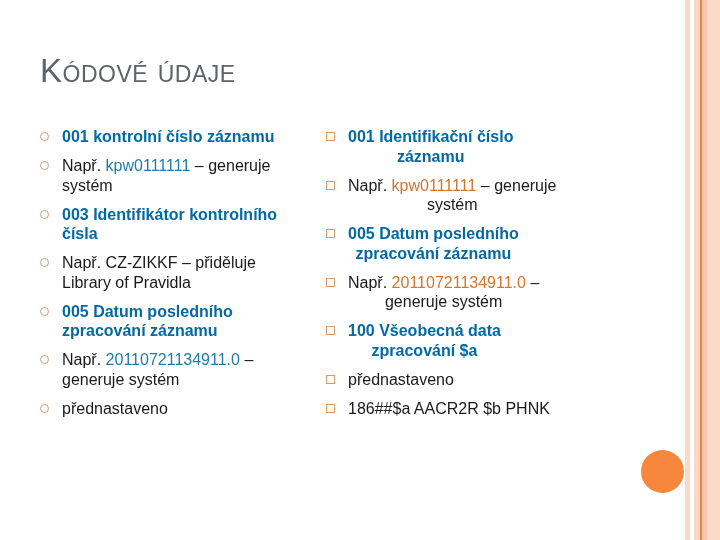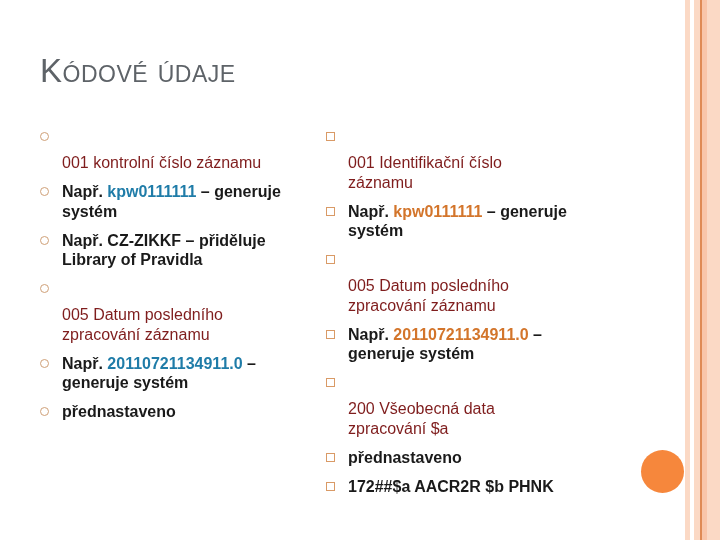--- a/index.html
+++ b/index.html
@@ -7,27 +7,27 @@
     position:relative;width:720px;height:540px;background:#ffffff;overflow:hidden;
     font-family:"Liberation Sans",sans-serif;
   }
   .title{
     position:absolute;left:40px;top:52px;margin:0;
     font-size:33px;font-weight:400;color:#5E6368;
     font-variant:small-caps;letter-spacing:0.5px;
   }
   .col{position:absolute;top:127px;}
   .col-left{left:40px;width:272px;}
-  .col-right{left:326px;width:306px;}
+  .col-right{left:326px;width:306px;text-align:center;}
   .item{display:flex;align-items:flex-start;margin-bottom:9.5px;}
   .bullet{flex:0 0 auto;margin-top:5px;margin-right:13px;box-sizing:content-box;}
   .bullet.circle{width:7px;height:7px;border:1.5px solid #CFA077;border-radius:50%;background:#fff;}
   .bullet.square{width:7px;height:7px;border:1.5px solid #D99A66;background:#fff;}
-  .txt{font-size:16px;line-height:19.5px;color:#1A1A1A;white-space:pre-wrap;font-weight:bold;}
-  .txt.bold{font-weight:400;color:#7f1d1d;margin-top:26px;}
+  .txt{font-size:16px;line-height:19.5px;color:#1A1A1A;white-space:pre-wrap;}
+  .txt.bold{font-weight:700;color:#0369a1;}
   .stripe{position:absolute;top:0;height:540px;}
   .s1{left:685px;width:5px;background:#FBD9C5;}
   .s2{left:694px;width:6px;background:#FBD9C5;}
   .s3{left:700px;width:2px;background:#DF8A55;}
   .s4{left:702px;width:5px;background:#F9C5A9;}
   .s5{left:707px;width:13px;background:#FBD9C5;}
   .accent-circle{
     position:absolute;left:641px;top:450px;width:43px;height:43px;
     border-radius:50%;background:#F6873C;
   }
@@ -40,20 +40,25 @@
 
   <div class="col col-left">
       <div class="item">
         <span class="bullet circle"></span>
         <span class="txt bold"><span>001 kontrolní číslo záznamu</span></span>
       </div>
       <div class="item">
         <span class="bullet circle"></span>
         <span class="txt"><span>Např. </span><span style="color: rgb(31, 124, 168);">kpw0111111</span><span> – generuje
 systém</span></span>
+      </div>
+      <div class="item">
+        <span class="bullet circle"></span>
+        <span class="txt bold"><span>003 Identifikátor kontrolního
+čísla</span></span>
       </div>
       <div class="item">
         <span class="bullet circle"></span>
         <span class="txt"><span>Např. CZ-ZIKKF – přiděluje
 Library of Pravidla</span></span>
       </div>
       <div class="item">
         <span class="bullet circle"></span>
         <span class="txt bold"><span>005 Datum posledního
 zpracování záznamu</span></span>
@@ -84,30 +89,30 @@
         <span class="txt bold"><span>005 Datum posledního
 zpracování záznamu</span></span>
       </div>
       <div class="item">
         <span class="bullet square"></span>
         <span class="txt"><span>Např. </span><span style="color: rgb(211, 117, 43);">20110721134911.0</span><span> –
 generuje systém</span></span>
       </div>
       <div class="item">
         <span class="bullet square"></span>
-        <span class="txt bold"><span>200 Všeobecná data
+        <span class="txt bold"><span>100 Všeobecná data
 zpracování $a</span></span>
       </div>
       <div class="item">
         <span class="bullet square"></span>
         <span class="txt"><span>přednastaveno</span></span>
       </div>
       <div class="item">
         <span class="bullet square"></span>
-        <span class="txt"><span>172##$a AACR2R $b PHNK</span></span>
+        <span class="txt"><span>186##$a AACR2R $b PHNK</span></span>
       </div>
     </div>
 
   <div class="stripe s1"></div>
   <div class="stripe s2"></div>
   <div class="stripe s3"></div>
   <div class="stripe s4"></div>
   <div class="stripe s5"></div>
 
   <div class="accent-circle"></div>

